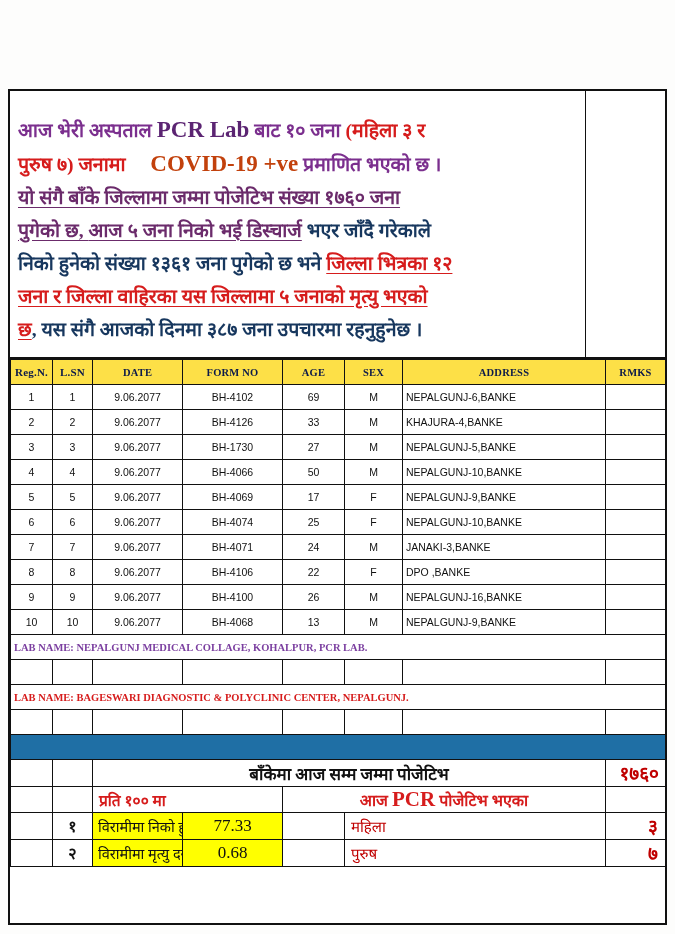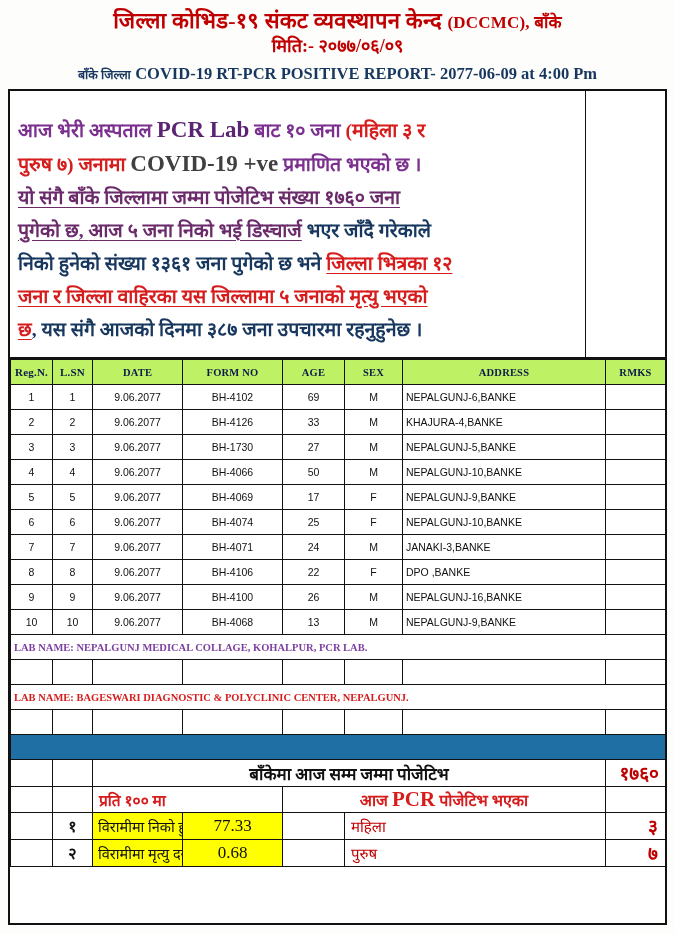--- a/index.html
+++ b/index.html
@@ -77,21 +77,21 @@
     font-size: 19.5px;
     line-height: 33px;
     white-space: nowrap;
     font-weight: 600;
   }
   .c-purple  { color: #7b2f8e; }
   .c-dkpur   { color: #5b2472; }
   .c-red     { color: #d61c1c; }
   .c-plum    { color: #6b2b6b; }
   .c-navy    { color: #17375e; }
-  .c-brown   { color: #404040; }
+  .c-brown   { color: #c2410c; margin-left: 20px; }
   .u { text-decoration: underline; text-underline-offset: 3px; }
   .serif-en {
     font-family: "Liberation Serif", serif;
     font-weight: bold;
     font-size: 23px;
   }
 
   
   table.grid {
     width: 100%;
@@ -117,21 +117,21 @@
     text-underline-offset: 2px;
     padding-left: 5px;
     border-left: none;
     border-right: none;
   }
   .labrow.l1 td { color: #17375e; }
   .labrow.l2 td { color: #7b3fa0; text-decoration: none; }
   .labrow.l3 td { color: #d61c1c; text-decoration: none; }
 
   .thead th {
-    background: #bef264;
+    background: #fde047;
     color: #0c1a4a;
     font-family: "Liberation Serif", serif;
     font-weight: bold;
     font-size: 12.5px;
     text-align: center;
     height: 24px;
     letter-spacing: .2px;
   }
   .thead th.sm { font-size: 11px; }
 
@@ -225,25 +225,20 @@
     color: #c00000;
     text-align: right;
     padding-right: 7px;
   }
 </style>
 </head>
 <body>
 
 <div id="page">
 
-  <div class="hdr">
-    <div class="hdr-l1"><span>जिल्ला कोभिड-१९ संकट व्यवस्थापन केन्द</span> <span class="en">(DCCMC), बाँके</span></div>
-    <div class="hdr-l2">मिति:- २०७७/०६/०९</div>
-    <div class="hdr-l3"><span class="np">बाँके जिल्ला</span> <span class="big">COVID-19 RT-PCR POSITIVE REPORT- 2077-06-09  at 4:00 Pm</span></div>
-  </div>
 
   <div class="frame">
 
     <div class="para-wrap">
       <div class="para-main">
 
         <div class="para-line">
           <span class="c-purple">आज भेरी अस्पताल </span><span class="serif-en c-dkpur">PCR Lab</span><span class="c-purple"> बाट १० जना </span><span class="c-red">(महिला ३ र</span>
         </div>
 

